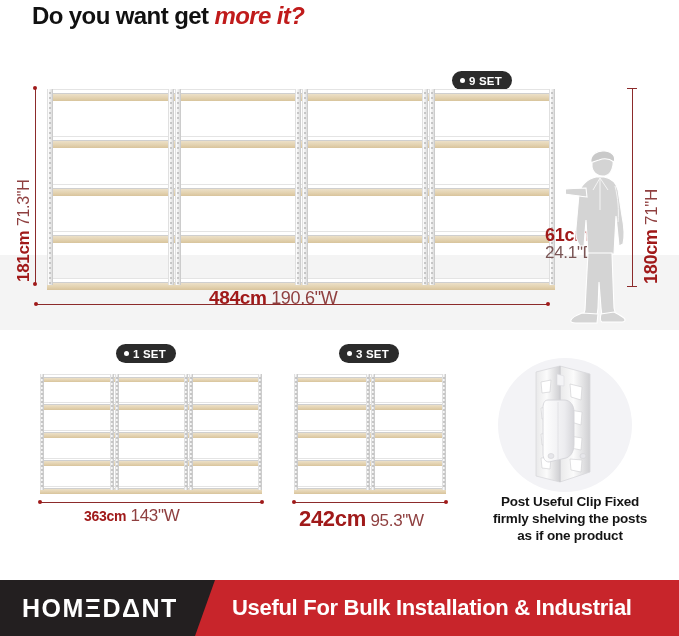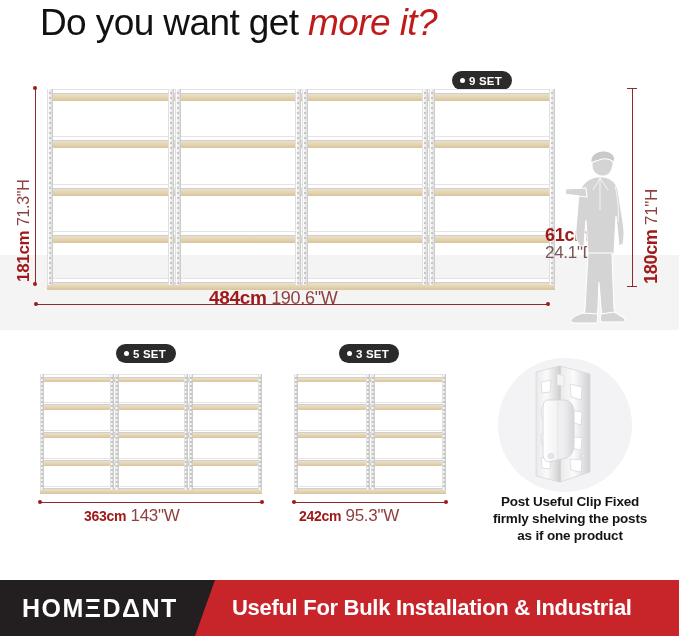--- a/index.html
+++ b/index.html
@@ -7,22 +7,22 @@
     width: 679px; height: 636px;
     background: #ffffff;
     font-family: "Liberation Sans", sans-serif;
     overflow: hidden;
     position: relative;
   }
 
   
   #header { position: absolute; left: 0; top: 0; width: 679px; height: 62px; }
   #headline {
-    position: absolute; left: 40px; top: 2px;
-    font-size: 37px; font-weight: normal; letter-spacing: -0.6px;
+    position: absolute; left: 32px; top: 2px;
+    font-size: 24px; font-weight: bold; letter-spacing: -0.6px;
     color: #111111; white-space: nowrap;
   }
   #headline .accent { color: #C01B1B; font-style: italic; }
   #subhead {
     position: absolute; left: 45px; top: 41px;
     font-size: 16.5px; color: #2b2b2b; letter-spacing: -0.2px; white-space: nowrap;
   }
 
   
   #section-main {
@@ -576,21 +576,21 @@
   <div class="dim-label dim-vert" style="left:641px; top:222px;">
     <span class="big" style="font-size:18px;">180cm</span>
     <span class="small" style="font-size:17px;">71"H</span>
   </div>
 </div>
 
 <div id="section-lower">
 
   <div class="set-badge" style="left:116px; top:14px;">
     <span class="dot"></span>
-    <span>5 SET</span>
+    <span>1 SET</span>
   </div>
   <div class="rig" id="rig-3set" style="left:40px; top:44px; width:222px; height:116px;">
       <div class="bay" style="left: 0px; width: 74px;">
         <div class="shelf-board" style="top: 3.5px; height: 4.5px;"></div>
         <div class="shelf-lip" style="top: 0px; height: 3.5px;"></div>
         <div class="shelf-board" style="top: 31.375px; height: 4.5px;"></div>
         <div class="shelf-lip" style="top: 27.875px; height: 3.5px;"></div>
         <div class="shelf-board" style="top: 59.25px; height: 4.5px;"></div>
         <div class="shelf-lip" style="top: 55.75px; height: 3.5px;"></div>
         <div class="shelf-board" style="top: 87.125px; height: 4.5px;"></div>
@@ -958,21 +958,21 @@
         <span class="perf" style="top: 99px;"></span>
         <span class="perf" style="top: 103px;"></span>
         <span class="perf" style="top: 107px;"></span>
         <span class="perf" style="top: 111px;"></span>
       </div>
     </div>
   <div class="dim-line-h" style="left:294px; top:172px; width:152px;"></div>
   <div class="dim-dot" style="left:292px; top:170px;"></div>
   <div class="dim-dot" style="left:444px; top:170px;"></div>
   <div class="dim-label" style="left:299px; top:176px;">
-    <span class="big" style="font-size:14px;margin-top:20px;">242cm</span>
+    <span class="big" style="font-size:22px;margin-top:20px;">242cm</span>
     <span class="small" style="font-size:17px;">95.3"W</span>
   </div>
 
   <div id="clip-figure">
     <div id="clip-halo"></div>
     <svg viewBox="0 0 134 134" width="134" height="134" style="position:absolute; left:0; top:0;">
       <defs>
         <linearGradient id="postGrad" x1="0" y1="0" x2="1" y2="0">
           <stop offset="0%" stop-color="#e9e9ea"></stop>
           <stop offset="45%" stop-color="#fbfbfb"></stop>

